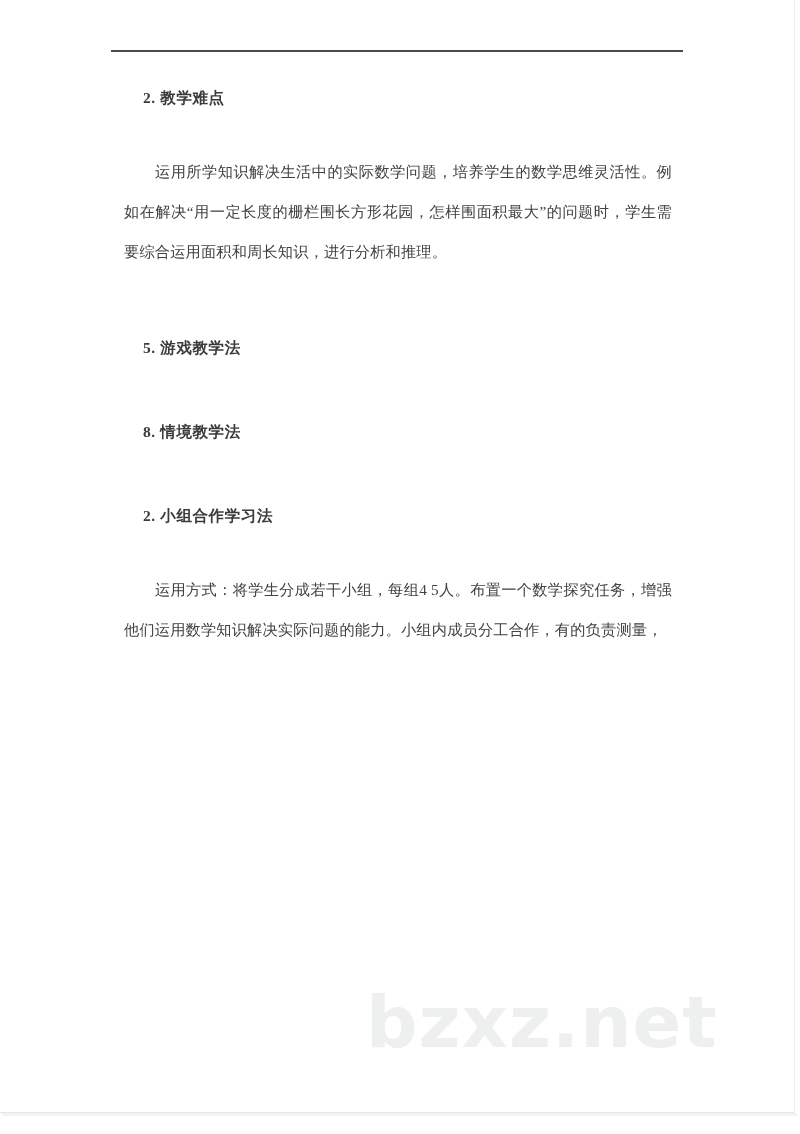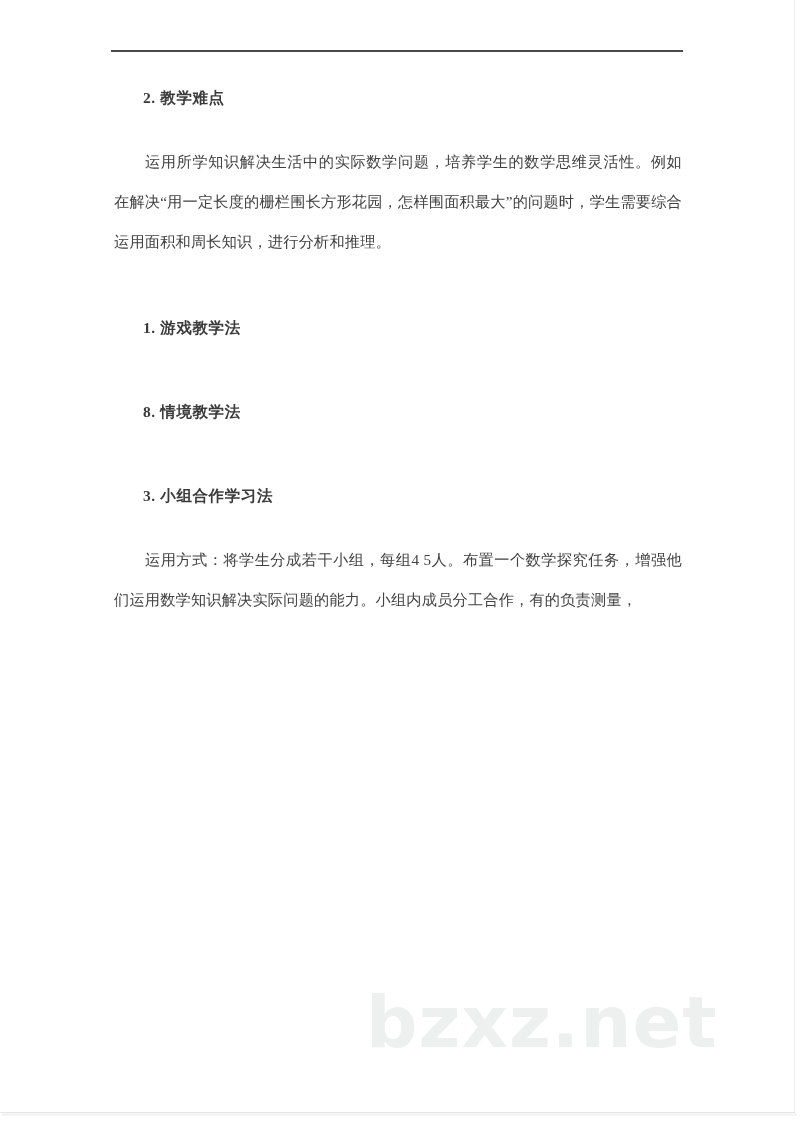--- a/index.html
+++ b/index.html
@@ -81,21 +81,21 @@
   }
   .heading.sec {
     font-weight: normal;
     letter-spacing: 1.2px;
   }
 
   .para {
     font-size: 15.2px;
     line-height: 40px;
     color: #414141;
-    margin: 2px;
+    margin: 12px;
     text-align: justify;
     text-justify: inter-character;
     text-indent: 31px;
     letter-spacing: 0.2px;
     word-break: break-all;
     font-family: Liberation Serif, serif;
   }
 
   .spacer-sm { height: 16px; }
   .spacer-md { height: 22px; }
@@ -130,35 +130,35 @@
 
     <div class="spacer-md"></div>
 
     <p class="para">运用所学知识解决生活中的实际数学问题，培养学生的数学思维灵活性。例如在解决“用一定长度的栅栏围长方形花园，怎样围面积最大”的问题时，学生需要综合运用面积和周长知识，进行分析和推理。</p>
 
     <div class="spacer-md"></div>
 
 
     <div class="spacer-md"></div>
 
-    <p class="heading">1. 游戏教学法</p>
+    <p class="heading">5. 游戏教学法</p>
 
     <div class="spacer-md"></div>
 
 
     <div class="spacer-md"></div>
 
     <p class="heading">8. 情境教学法</p>
 
     <div class="spacer-md"></div>
 
 
     <div class="spacer-md"></div>
 
-    <p class="heading">3. 小组合作学习法</p>
+    <p class="heading">2. 小组合作学习法</p>
 
     <div class="spacer-md"></div>
 
     <p class="para">运用方式：将学生分成若干小组，每组4  5人。布置一个数学探究任务，增强他们运用数学知识解决实际问题的能力。小组内成员分工合作，有的负责测量，</p>
 
   </div>
 
   <div class="watermark">bzxz.net</div>
 
   <div class="page-edge-right"></div>

